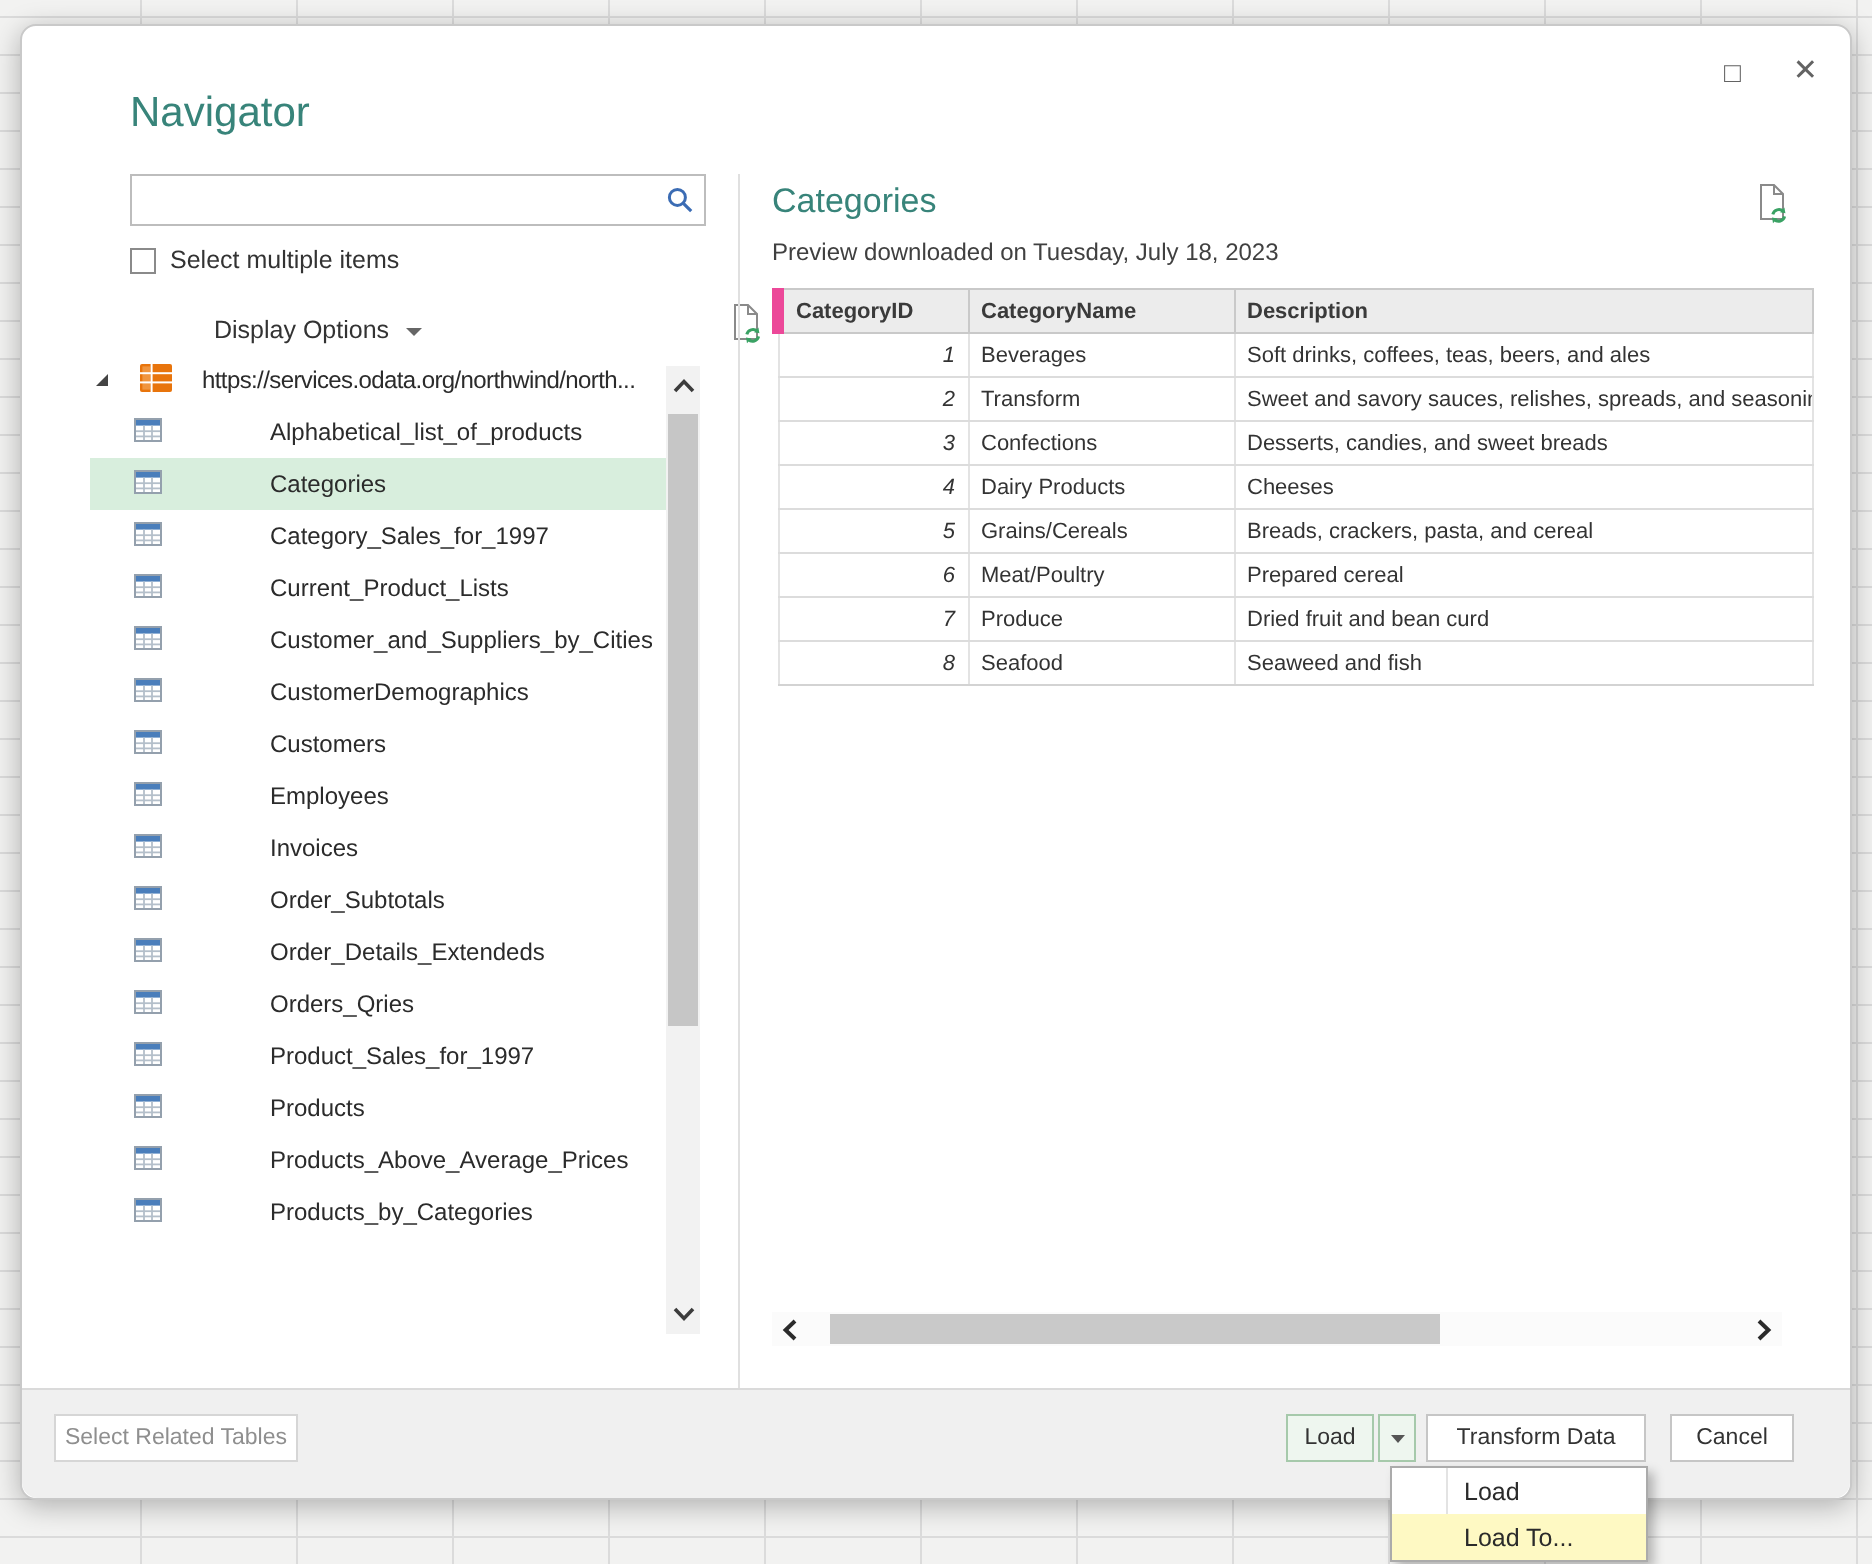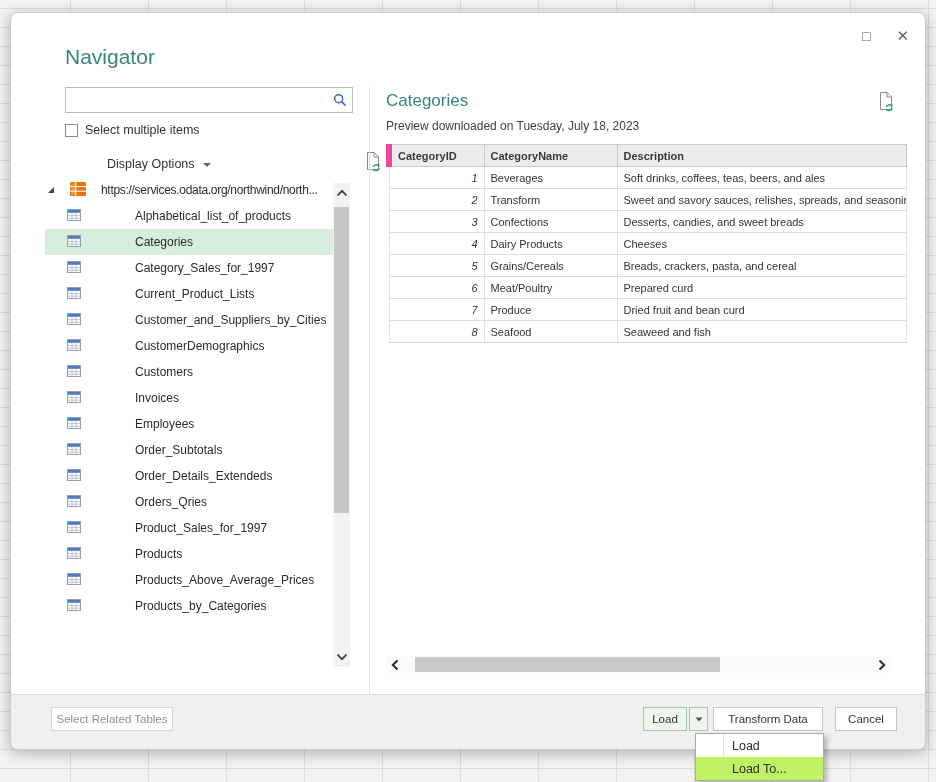--- a/index.html
+++ b/index.html
@@ -86,33 +86,33 @@
   .hscroll .arrow { position:absolute; top:0; width:18px; height:17px; display:flex; align-items:center; justify-content:center; }
   .hscroll .arrow.left { left:0; } .hscroll .arrow.right { right:0; }
   .hscroll .thumb { position:absolute; left:29px; top:1px; width:305px; height:15px; background:#c9c9c9; }
 
   
   .footer { position:absolute; left:0; bottom:0; width:100%; height:55px; background:#f0f0f0;
     border-top:1px solid #dadada; border-radius:0 0 8px 8px; }
   .btn { position:absolute; top:12px; height:24px; background:#fff; border:1px solid #c6c6c6;
     font-size:11.5px; color:#333; display:flex; align-items:center; justify-content:center;
     font-family:"Liberation Sans",sans-serif; cursor:default; }
-  .btn.related { left:40px; width:122px; color:#8f8f8f; border-color:#d6d6d6; }
+  .btn.related { left:16px; width:122px; color:#8f8f8f; border-color:#d6d6d6; }
   .btn.load { left:632px; width:44px; background:#eef6ef; border-color:#a6c9ab; }
   .btn.load-arrow { left:678px; width:19px; background:#eef6ef; border-color:#a6c9ab; }
   .btn.transform { left:702px; width:110px; }
   .btn.cancel { left:824px; width:62px; }
 
   
   .load-menu { position:absolute; left:695px; top:733px; width:129px; background:#fff;
     border:1px solid #ababab; box-shadow:3px 3px 5px rgba(0,0,0,.25); z-index:20; }
   .menu-gutter { position:absolute; left:27px; top:0; bottom:0; width:1px; background:#e3e3e3; }
   .menu-item { position:relative; height:23px; display:flex; align-items:center; padding-left:36px;
     font-size:12.5px; color:#2b2b2b; }
-  .menu-item.highlighted { background:#bef264; }
+  .menu-item.highlighted { background:#fef9c3; }
 </style>
 </head>
 <body>
 
 <div class="page">
 
   <div class="dialog">
 
     <div class="win-controls">
       <span class="win-btn maximize">□</span>
@@ -272,35 +272,35 @@
     <span>
       <svg width="14" height="12" viewBox="0 0 14 12">
         <rect x="0.5" y="0.5" width="13" height="11" fill="#fff" stroke="#94a0ad"></rect>
         <rect x="1" y="1" width="12" height="2.8" fill="#4a7ebb"></rect>
         <line x1="1" y1="6.6" x2="13" y2="6.6" stroke="#b4bfca" stroke-width="0.9"></line>
         <line x1="1" y1="9.2" x2="13" y2="9.2" stroke="#b4bfca" stroke-width="0.9"></line>
         <line x1="5" y1="3.8" x2="5" y2="11" stroke="#b4bfca" stroke-width="0.9"></line>
         <line x1="9" y1="3.8" x2="9" y2="11" stroke="#b4bfca" stroke-width="0.9"></line>
       </svg>
     </span>
+    <span class="tree-item-label">Employees</span>
+  </div>
+
+  <div class="tree-item child">
+    <span>
+      <svg width="14" height="12" viewBox="0 0 14 12">
+        <rect x="0.5" y="0.5" width="13" height="11" fill="#fff" stroke="#94a0ad"></rect>
+        <rect x="1" y="1" width="12" height="2.8" fill="#4a7ebb"></rect>
+        <line x1="1" y1="6.6" x2="13" y2="6.6" stroke="#b4bfca" stroke-width="0.9"></line>
+        <line x1="1" y1="9.2" x2="13" y2="9.2" stroke="#b4bfca" stroke-width="0.9"></line>
+        <line x1="5" y1="3.8" x2="5" y2="11" stroke="#b4bfca" stroke-width="0.9"></line>
+        <line x1="9" y1="3.8" x2="9" y2="11" stroke="#b4bfca" stroke-width="0.9"></line>
+      </svg>
+    </span>
     <span class="tree-item-label">Invoices</span>
-  </div>
-
-  <div class="tree-item child">
-    <span>
-      <svg width="14" height="12" viewBox="0 0 14 12">
-        <rect x="0.5" y="0.5" width="13" height="11" fill="#fff" stroke="#94a0ad"></rect>
-        <rect x="1" y="1" width="12" height="2.8" fill="#4a7ebb"></rect>
-        <line x1="1" y1="6.6" x2="13" y2="6.6" stroke="#b4bfca" stroke-width="0.9"></line>
-        <line x1="1" y1="9.2" x2="13" y2="9.2" stroke="#b4bfca" stroke-width="0.9"></line>
-        <line x1="5" y1="3.8" x2="5" y2="11" stroke="#b4bfca" stroke-width="0.9"></line>
-        <line x1="9" y1="3.8" x2="9" y2="11" stroke="#b4bfca" stroke-width="0.9"></line>
-      </svg>
-    </span>
-    <span class="tree-item-label">Employees</span>
   </div>
 
 
   <div class="tree-item child">
     <span>
       <svg width="14" height="12" viewBox="0 0 14 12">
         <rect x="0.5" y="0.5" width="13" height="11" fill="#fff" stroke="#94a0ad"></rect>
         <rect x="1" y="1" width="12" height="2.8" fill="#4a7ebb"></rect>
         <line x1="1" y1="6.6" x2="13" y2="6.6" stroke="#b4bfca" stroke-width="0.9"></line>
         <line x1="1" y1="9.2" x2="13" y2="9.2" stroke="#b4bfca" stroke-width="0.9"></line>
@@ -466,21 +466,21 @@
 
   <tr>
     <td class="cell-id">5</td>
     <td class="cell-name">Grains/Cereals</td>
     <td class="cell-desc">Breads, crackers, pasta, and cereal</td>
   </tr>
 
   <tr>
     <td class="cell-id">6</td>
     <td class="cell-name">Meat/Poultry</td>
-    <td class="cell-desc">Prepared curd</td>
+    <td class="cell-desc">Prepared cereal</td>
   </tr>
 
   <tr>
     <td class="cell-id">7</td>
     <td class="cell-name">Produce</td>
     <td class="cell-desc">Dried fruit and bean curd</td>
   </tr>
 
   <tr>
     <td class="cell-id">8</td>

